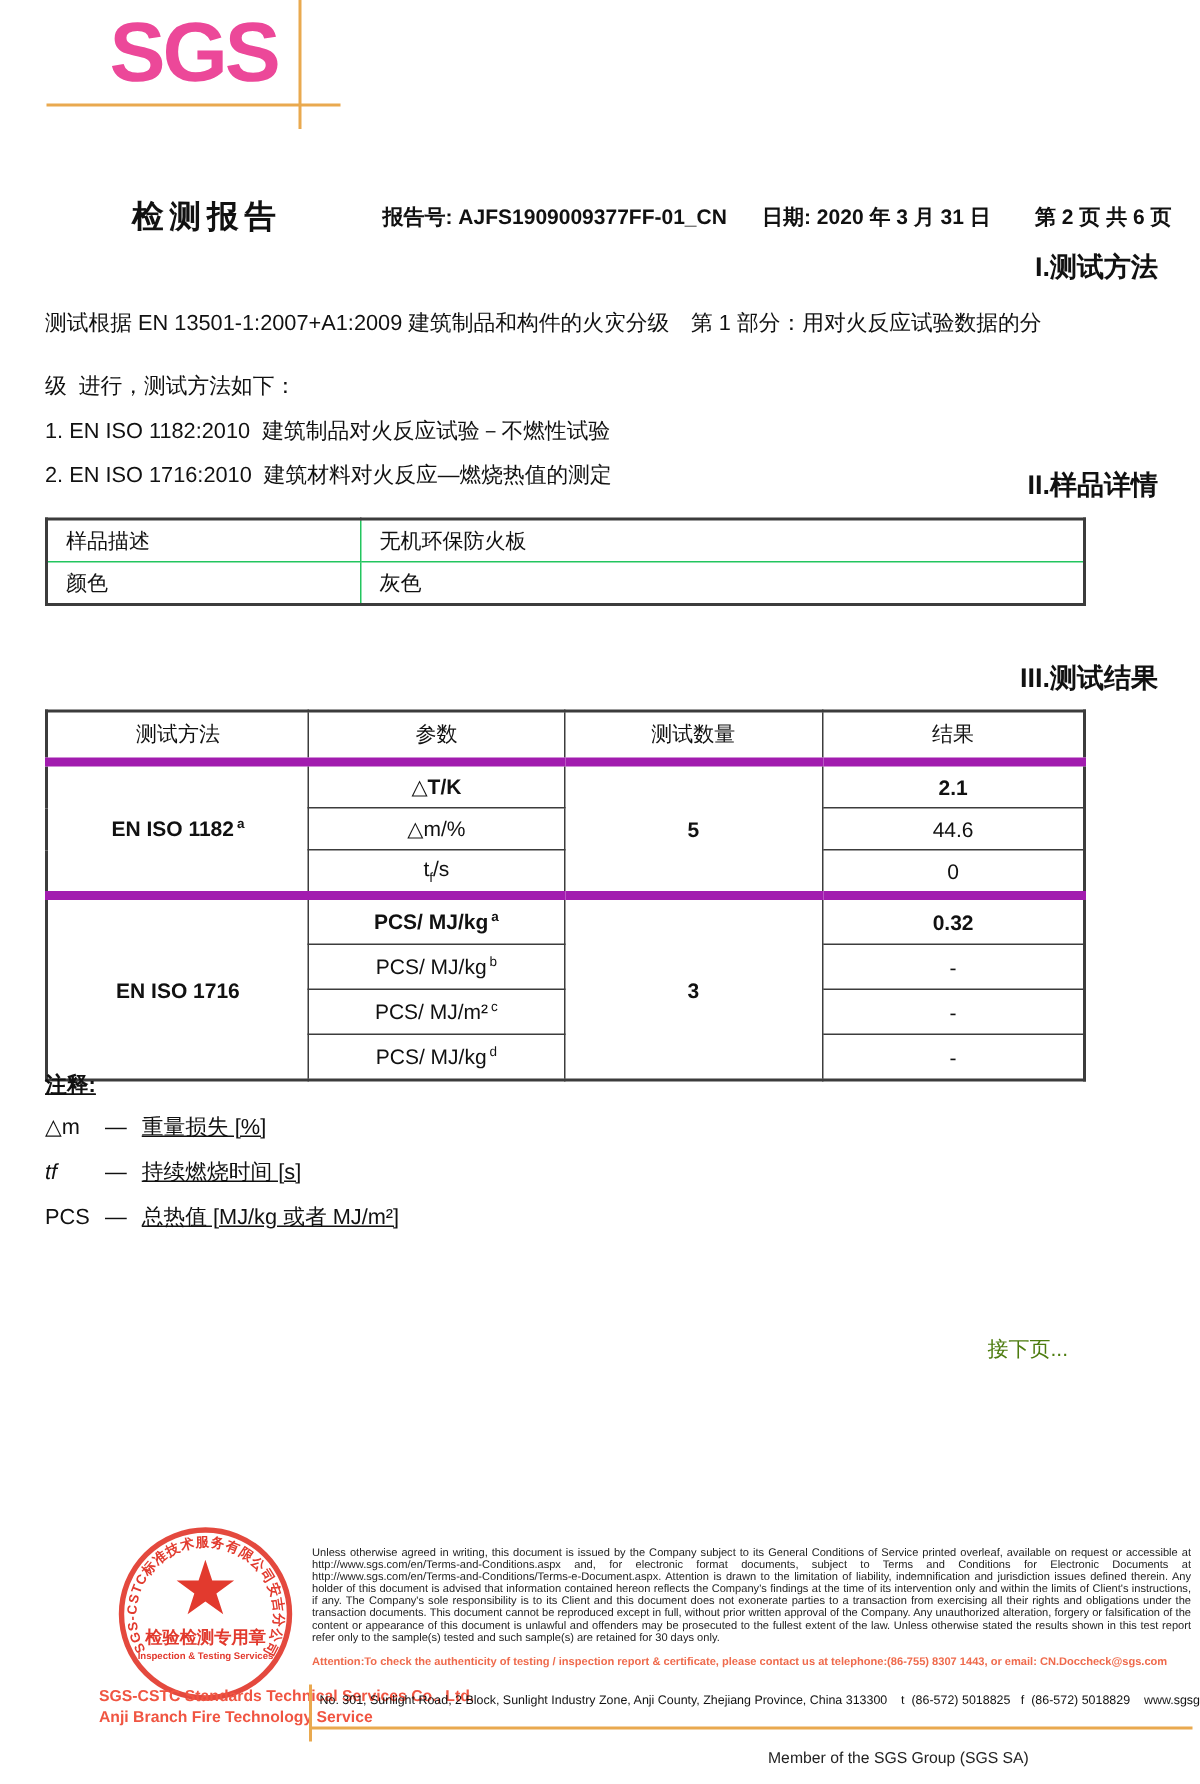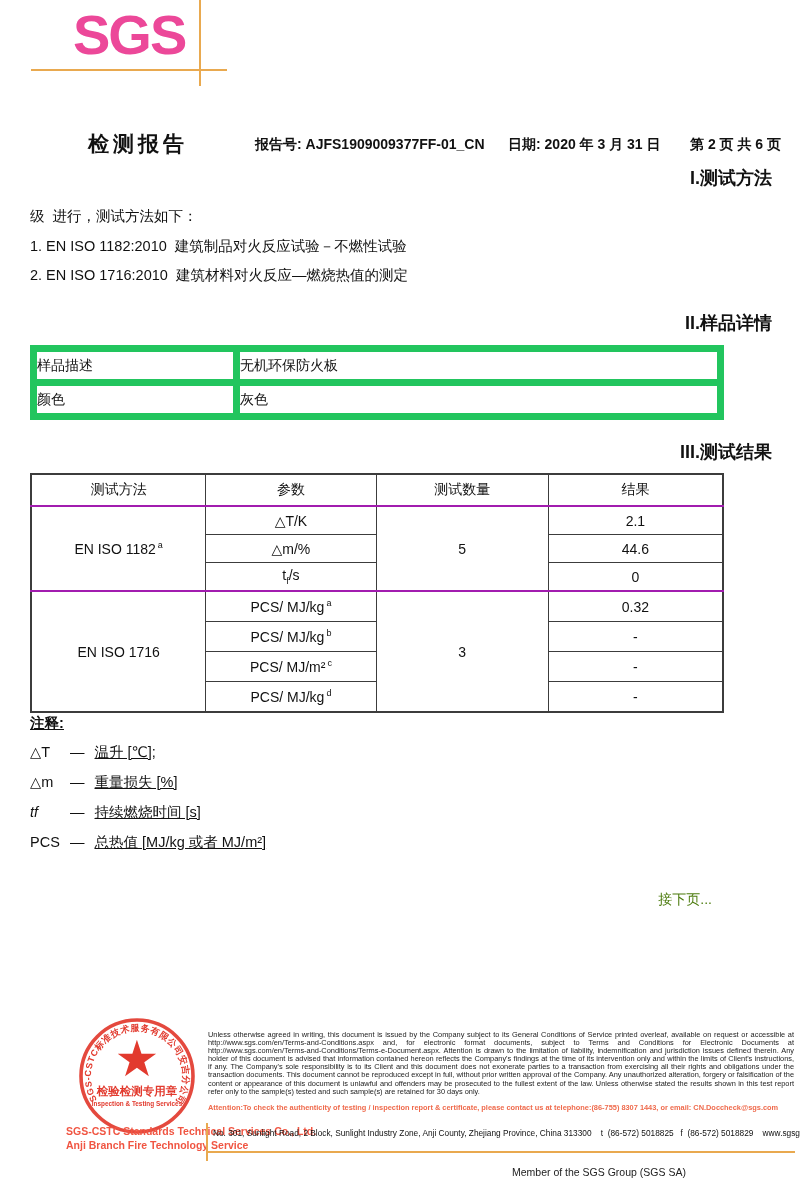--- a/index.html
+++ b/index.html
@@ -29,34 +29,34 @@
   .sec-head{font-size:18px;font-weight:bold;text-align:right;}
   .sec-head .num{display:inline-block;width:34px;}
   .sec1{position:absolute;left:30px;top:166px;width:742px;}
   .sec1 p{margin:0;font-size:14.5px;white-space:pre-wrap;}
   .sec1 .intro{line-height:32px;margin-top:10px;}
   .sec1 .meth{line-height:29px;}
 
   .sec2{position:absolute;left:30px;top:311px;width:742px;}
   table{border-collapse:collapse;}
   .t2{margin-top:10px;width:694px;border:2px solid #3c3c3c;}
-  .t2 td{border:7px solid #22c55e;height:27px;font-size:14px;padding:0 0 0 0;}
+  .t2 td{border:1px solid #22c55e;height:27px;font-size:14px;padding:0 0 0 12px;}
   .t2 td.lab{width:196px;}
 
   .sec3{position:absolute;left:30px;top:440px;width:742px;}
   .t3{margin-top:9px;width:694px;border:2px solid #3c3c3c;}
   .t3 th,.t3 td{border:1px solid #3c3c3c;font-size:14px;text-align:center;vertical-align:middle;font-weight:normal;padding:0;}
   .t3 th{height:30px;}
   .t3 .c1{width:174px;}
   .t3 .c2{width:170px;}
   .t3 .c3{width:172px;}
   .t3 .c4{width:174px;}
   .t3 tr.g1 td{height:27px;}
   .t3 tr.g2 td{height:29px;}
-  .t3 .grp-split td{border-top:2px solid #a21caf;}
+  .t3 .grp-split td{border-top:6px solid #a21caf;font-weight:bold;}
   sup{font-size:9px;vertical-align:super;margin-left:2px;}
   sub{font-size:9px;vertical-align:sub;}
 
   
   .notes{position:absolute;left:30px;top:714px;width:500px;font-size:14.5px;text-decoration:underline;}
   .notes .nt{font-weight:bold;text-decoration:underline;margin-bottom:4px;}
   .notes .line{line-height:30px;white-space:pre;}
   .notes .term{display:inline-block;min-width:34px;}
   .notes .dash{display:inline-block;margin:0 10px 0 6px;}
   .notes .it{font-style:italic;}
@@ -93,20 +93,21 @@
 
 <div class="title-row">
   <div class="doc-title">检测报告</div>
   <div class="hdr hdr-report"><span>报告号:</span> <span>AJFS1909009377FF-01_CN</span></div>
   <div class="hdr hdr-date"><span>日期:</span> <span>2020 年 3 月 31 日</span></div>
   <div class="hdr hdr-page">第 2 页 共 6 页</div>
 </div>
 
 <div class="sec1">
   <div class="sec-head"><span class="num">I.</span><span>测试方法</span></div>
+  <p class="intro">测试根据 EN 13501-1:2007+A1:2009 建筑制品和构件的火灾分级　第 1 部分：用对火反应试验数据的分</p>
   <p class="intro">级  进行，测试方法如下：</p>
   <p class="meth">1. EN ISO 1182:2010  建筑制品对火反应试验－不燃性试验</p>
   <p class="meth">2. EN ISO 1716:2010  建筑材料对火反应—燃烧热值的测定</p>
 </div>
 
 <div class="sec2">
   <div class="sec-head"><span class="num">II.</span><span>样品详情</span></div>
   <table class="t2">
     <tbody>
         <tr>
@@ -162,21 +163,20 @@
     <tr class="g2">
       <td class="c2"><span>PCS/ MJ/kg</span><sup>d</sup></td>
       <td class="c4">-</td>
     </tr>
   </tbody>
     </table>
 </div>
 
 <div class="notes">
   <div class="nt">注释:</div>
-  <div class="line"><span class="term">△T</span><span class="dash">—</span><span>温升 [℃];</span></div>
   <div class="line"><span class="term">△m</span><span class="dash">—</span><span>重量损失 [%]</span></div>
   <div class="line"><span class="term it">tf</span><span class="dash">—</span><span>持续燃烧时间 [s]</span></div>
   <div class="line"><span class="term">PCS</span><span class="dash">—</span><span>总热值 [MJ/kg 或者 MJ/m²]</span></div>
 </div>
 
 <div class="continued">接下页...</div>
 
 <svg class="stamp-svg" width="158" height="132" viewBox="0 0 158 132">
   <defs>
     <path id="ringPath" d="M 39.2 86 A 46 46 0 1 1 118.8 86"></path>

